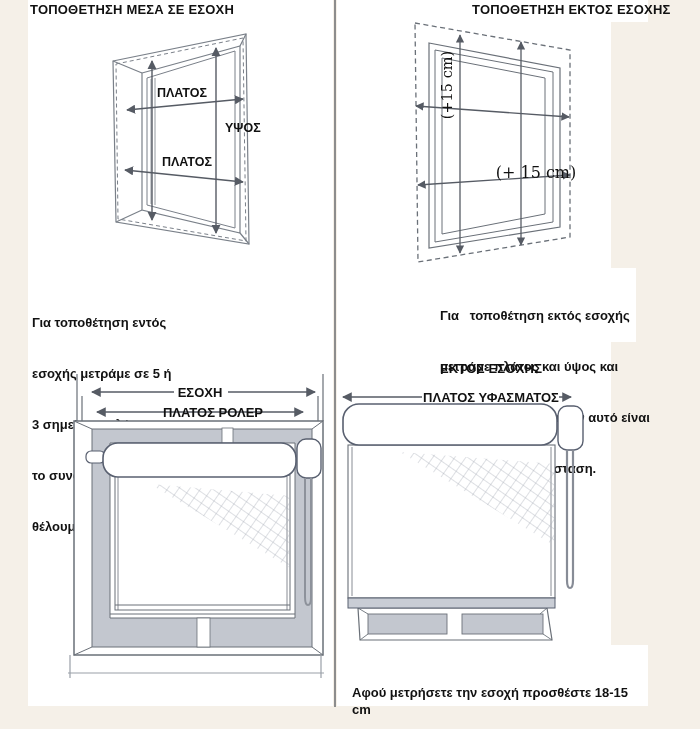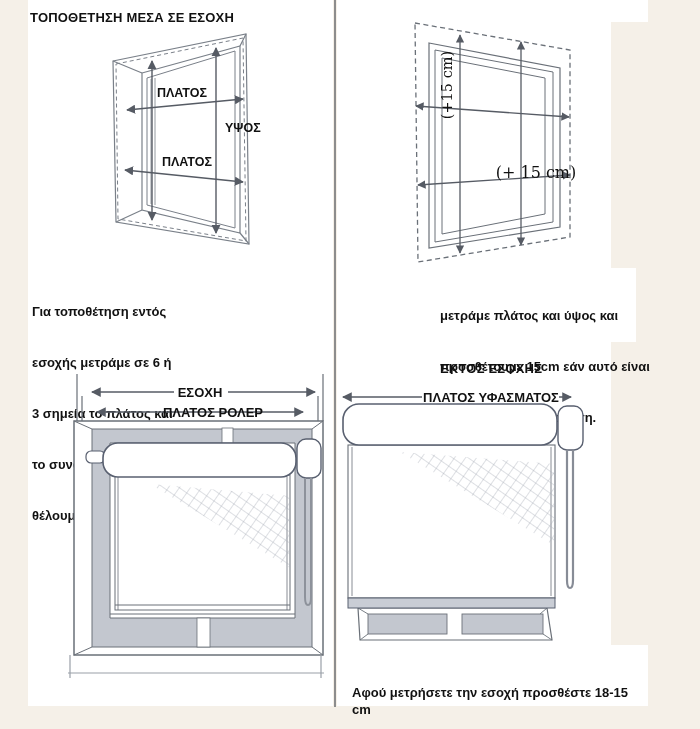--- a/index.html
+++ b/index.html
@@ -19,21 +19,22 @@
 <div class="canvas">
 
   <div class="panel" style="left:28px;top:0;width:305px;height:706px"></div>
   <div class="panel" style="left:337px;top:0;width:274px;height:706px"></div>
   <div class="panel" style="left:337px;top:0;width:311px;height:22px"></div>
   <div class="panel" style="left:436px;top:268px;width:200px;height:74px"></div>
   <div class="panel" style="left:348px;top:645px;width:300px;height:61px"></div>
 
   <div class="vdivider" style="left:334px;top:0;height:707px"></div>
 
-  <div class="title" style="left:30px;top:10px">ΤΟΠΟΘΕΤΗΣΗ ΜΕΣΑ ΣΕ ΕΣΟΧΗ</div>
+  <div class="title" style="left:30px;top:2px">ΤΟΠΟΘΕΤΗΣΗ ΜΕΣΑ ΣΕ ΕΣΟΧΗ</div>
+  <div class="title" style="left:472px;top:2px">ΤΟΠΟΘΕΤΗΣΗ ΕΚΤΟΣ ΕΣΟΧΗΣ</div>
   <div class="title" style="left:440px;top:361px">ΕΚΤΟΣ ΕΣΟΧΗΣ</div>
 
   <svg class="abs" style="left:105px;top:30px" width="160" height="220" viewBox="0 0 160 220">
     <defs>
       <marker id="m1" viewBox="0 0 10 10" refX="9" refY="5" markerWidth="6.5" markerHeight="6.5" orient="auto-start-reverse">
         <path d="M0,0 L10,5 L0,10 z" fill="#565b64"></path>
       </marker>
     </defs>
     <g fill="none" stroke="#7a8089" stroke-width="1.2">
       <path d="M8,31 L141,4 L144,214 L11,192 Z"></path>
@@ -71,28 +72,29 @@
     <g stroke="#565b64" stroke-width="1.3">
       <line x1="58" y1="19" x2="58" y2="237" marker-start="url(#m2)" marker-end="url(#m2)"></line>
       <line x1="119" y1="26" x2="119" y2="229" marker-start="url(#m2)" marker-end="url(#m2)"></line>
       <line x1="14" y1="90" x2="167" y2="101" marker-start="url(#m2)" marker-end="url(#m2)"></line>
       <line x1="16" y1="169" x2="168" y2="159" marker-start="url(#m2)" marker-end="url(#m2)"></line>
     </g>
     <text class="serif" x="50" y="69" transform="rotate(-90 50 69)" text-anchor="middle" font-size="14.5" fill="#111">(+15 cm)</text>
     <text class="serif" x="134" y="162" text-anchor="middle" font-size="16" fill="#111">(+ 15 cm)</text>
   </svg>
 
-  <div class="caption" style="left:32px;top:269px;width:190px">
+  <div class="caption" style="left:32px;top:280px;width:190px">
     <div>Για τοποθέτηση εντός</div>
-    <div>εσοχής μετράμε σε 6 ή</div>
+    <div>εσοχής μετράμε σε 5 ή</div>
     <div>3 σημεία το πλάτος και</div>
     <div>το συνολικό ύψος που</div>
     <div>θέλουμε .</div>
   </div>
   <div class="caption" style="left:440px;top:273px;width:240px">
+    <div>Για   τοποθέτηση εκτός εσοχής</div>
     <div>μετράμε πλάτος και ύψος και</div>
     <div>προσθέτουμε 15cm εάν αυτό είναι</div>
     <div>εφικτό σε κάθε διάσταση.</div>
   </div>
 
   <svg class="abs" style="left:62px;top:372px" width="276" height="336" viewBox="0 0 276 336">
     <defs>
       <marker id="m3" viewBox="0 0 10 10" refX="9" refY="5" markerWidth="6.5" markerHeight="6.5" orient="auto-start-reverse">
         <path d="M0,0 L10,5 L0,10 z" fill="#565b64"></path>
       </marker>

